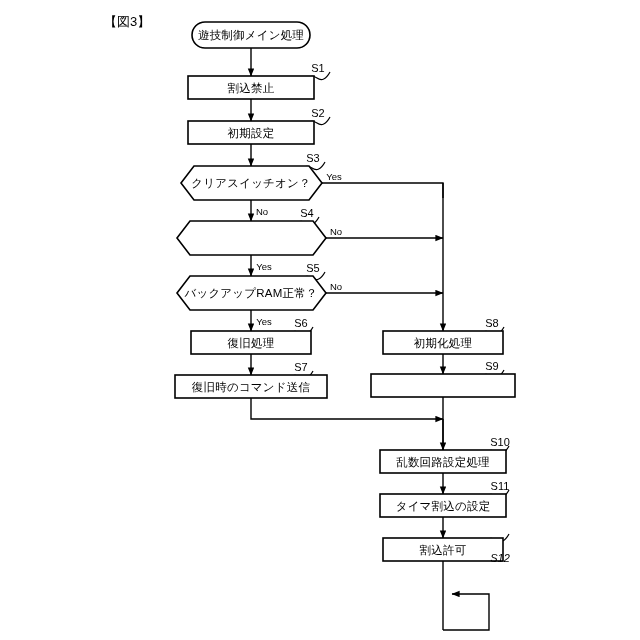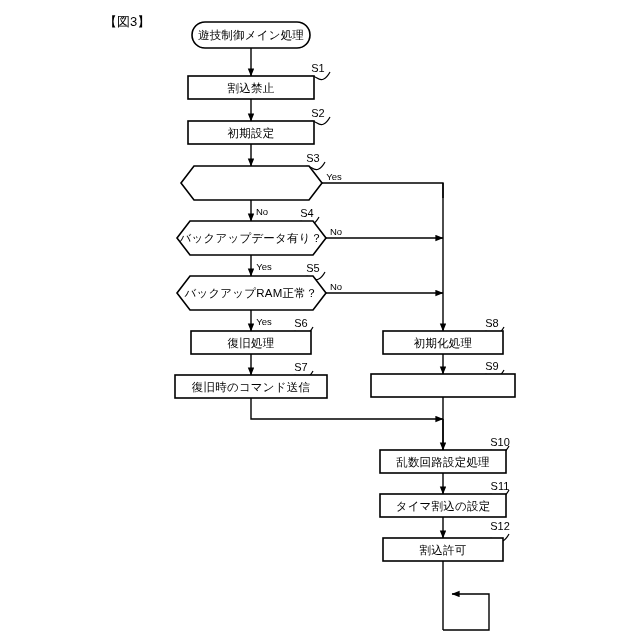--- a/index.html
+++ b/index.html
@@ -151,41 +151,41 @@
     <rect x="380" y="450" width="126" height="23" fill="#fff" stroke="#000" stroke-width="1.6"></rect>
 
     <rect x="380" y="494" width="126" height="23" fill="#fff" stroke="#000" stroke-width="1.6"></rect>
 
     <rect x="383" y="538" width="120" height="23" fill="#fff" stroke="#000" stroke-width="1.6"></rect>
   </svg>
 
   <div class="node-text" style="left:251px; top:35px;">遊技制御メイン処理</div>
   <div class="node-text" style="left:251px; top:88px;">割込禁止</div>
   <div class="node-text" style="left:251px; top:133px;">初期設定</div>
-  <div class="node-text" style="left:251px; top:238px;">バックアップデータ有り？</div>
+  <div class="node-text" style="left:251px; top:183px;">クリアスイッチオン？</div>
   <div class="node-text" style="left:251px; top:293px;">バックアップRAM正常？</div>
   <div class="node-text" style="left:251px; top:343px;">復旧処理</div>
   <div class="node-text" style="left:251px; top:387px;">復旧時のコマンド送信</div>
   <div class="node-text" style="left:443px; top:343px;">初期化処理</div>
   <div class="node-text" style="left:443px; top:462px;">乱数回路設定処理</div>
   <div class="node-text" style="left:443px; top:506px;">タイマ割込の設定</div>
   <div class="node-text" style="left:443px; top:550px;">割込許可</div>
 
   <div class="step-label" style="left:318px; top:68px;">S1</div>
   <div class="step-label" style="left:318px; top:113px;">S2</div>
   <div class="step-label" style="left:313px; top:158px;">S3</div>
   <div class="step-label" style="left:307px; top:213px;">S4</div>
   <div class="step-label" style="left:313px; top:268px;">S5</div>
   <div class="step-label" style="left:301px; top:323px;">S6</div>
   <div class="step-label" style="left:301px; top:367px;">S7</div>
   <div class="step-label" style="left:492px; top:323px;">S8</div>
   <div class="step-label" style="left:492px; top:366px;">S9</div>
   <div class="step-label" style="left:500px; top:442px;">S10</div>
   <div class="step-label" style="left:500px; top:486px;">S11</div>
-  <div class="step-label" style="left:500px; top:526px;">S12</div>
+  <div class="step-label" style="left:500px; top:558px;font-style:italic;">S12</div>
 
   <div class="branch-label" style="left:334px; top:176px;">Yes</div>
   <div class="branch-label" style="left:262px; top:211px;">No</div>
   <div class="branch-label" style="left:336px; top:231px;">No</div>
   <div class="branch-label" style="left:264px; top:266px;">Yes</div>
   <div class="branch-label" style="left:336px; top:286px;">No</div>
   <div class="branch-label" style="left:264px; top:321px;">Yes</div>
 
 </div>
 

